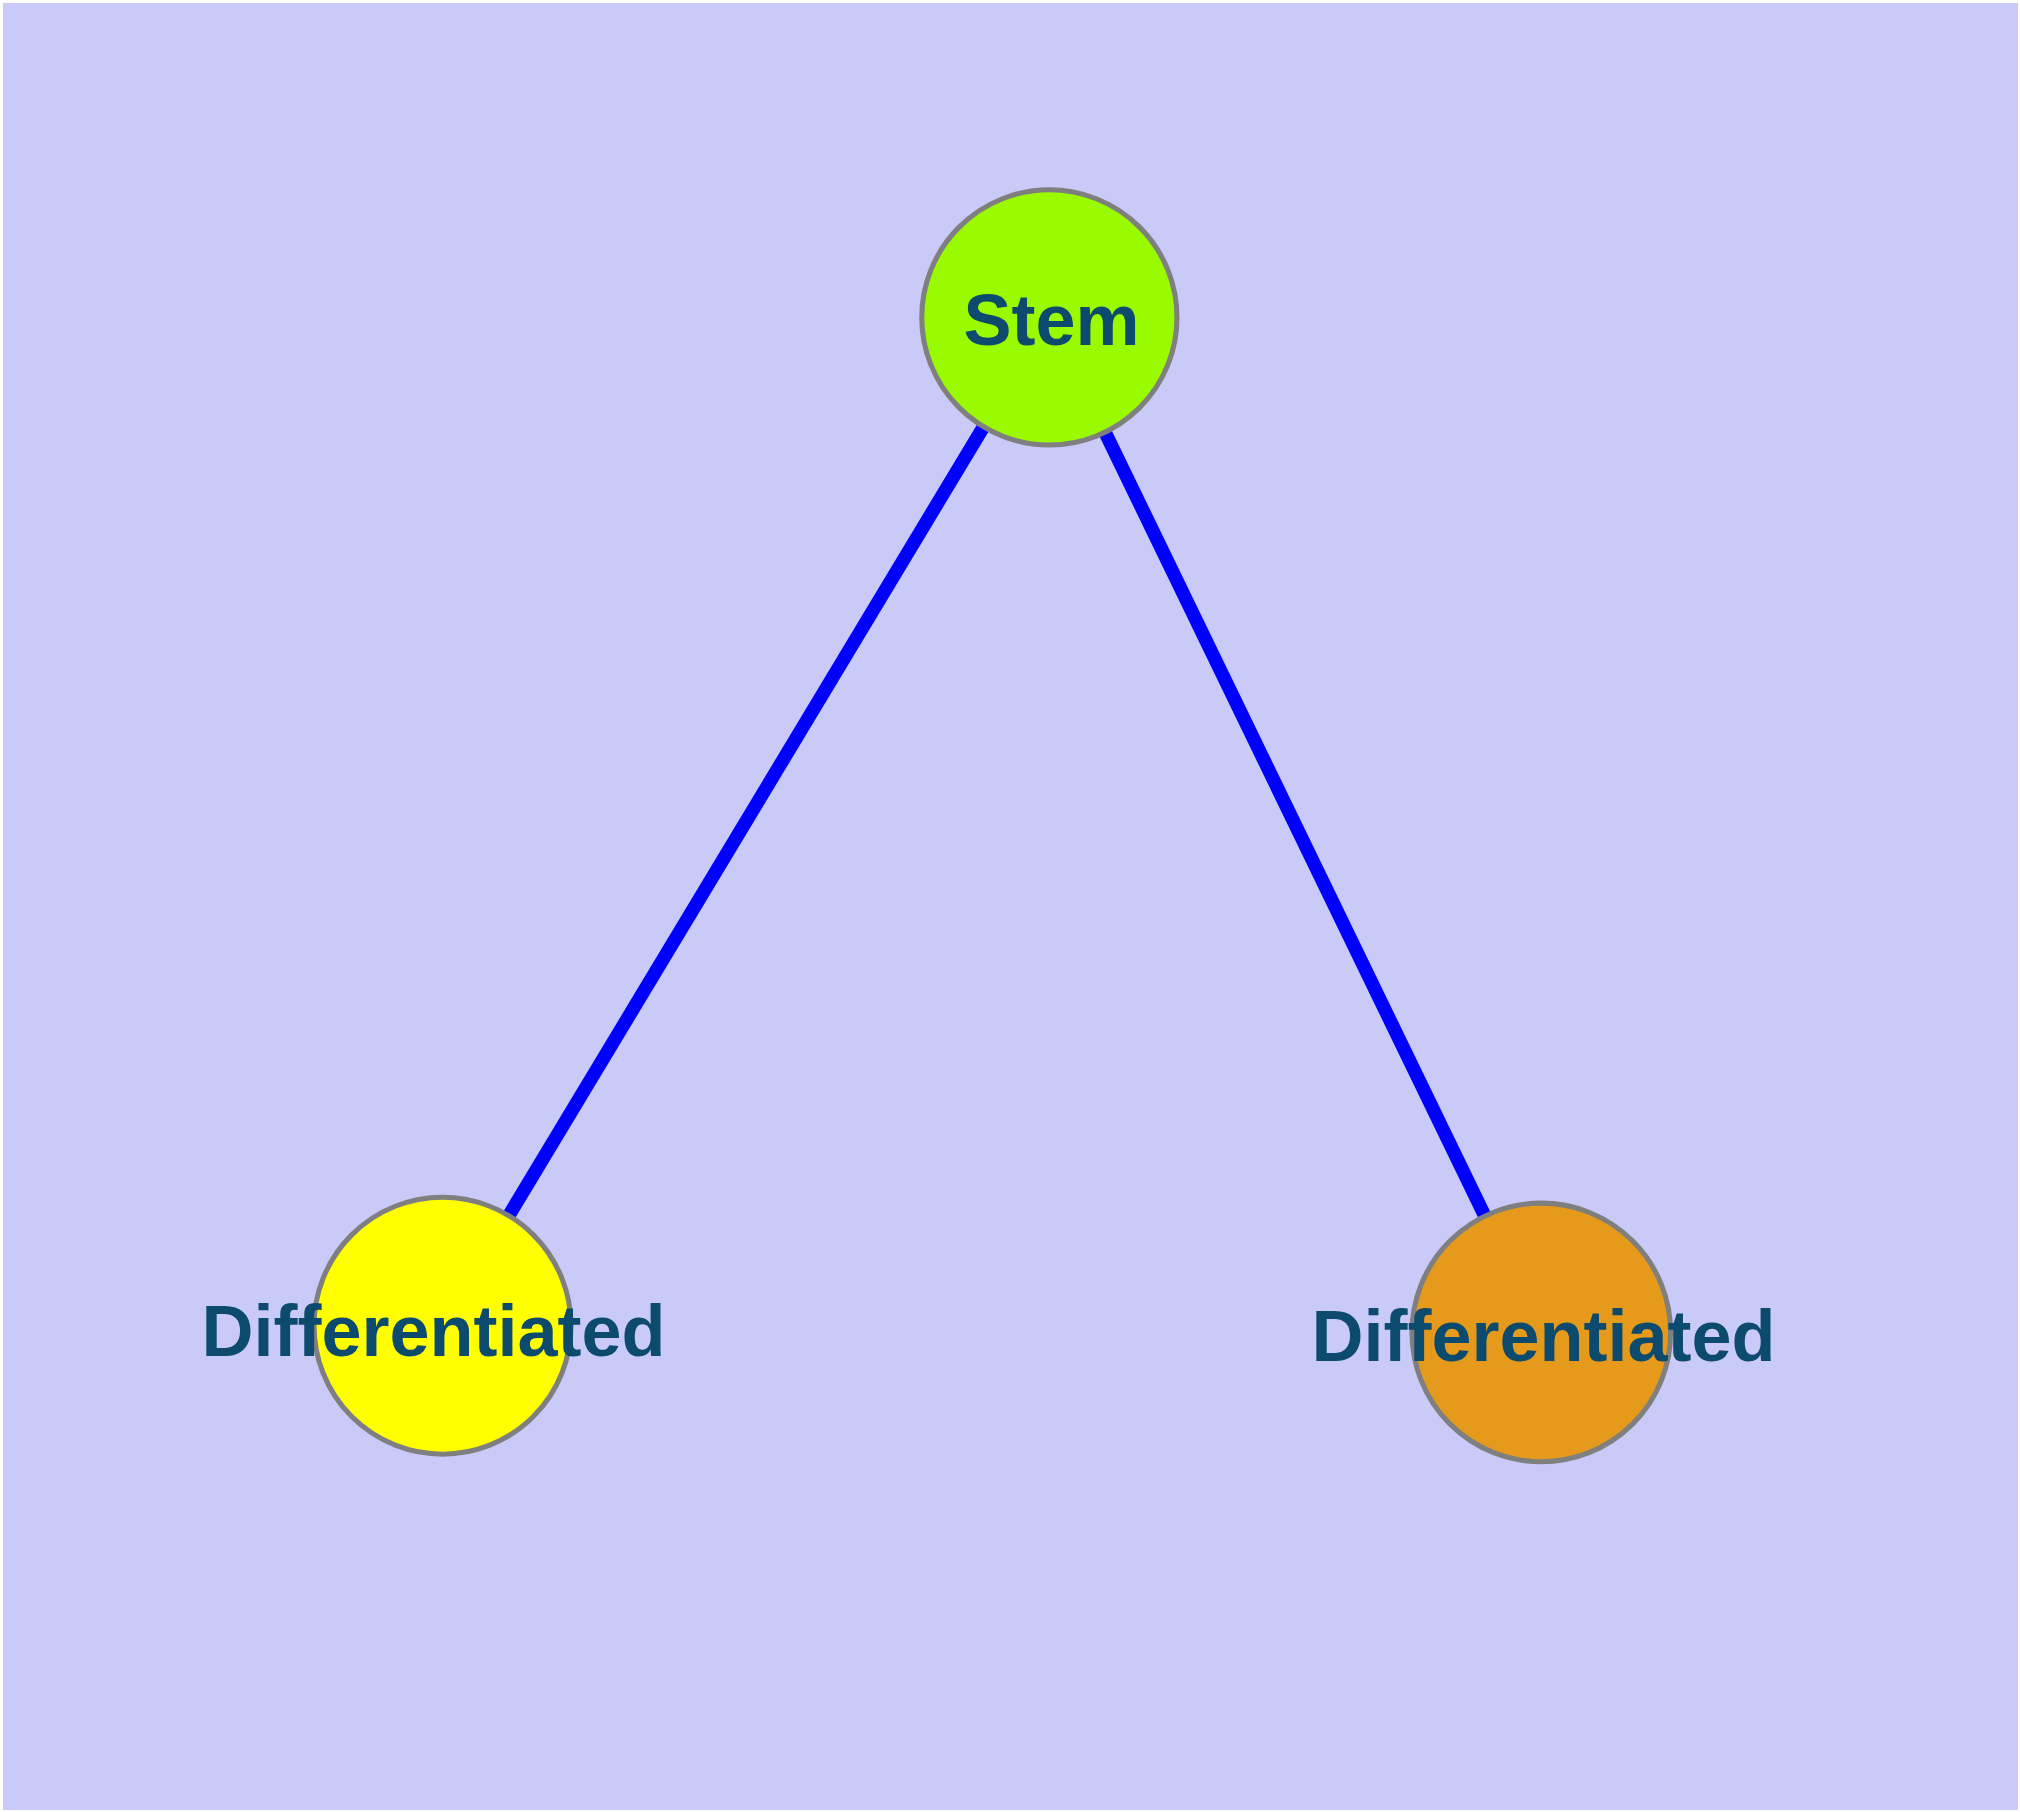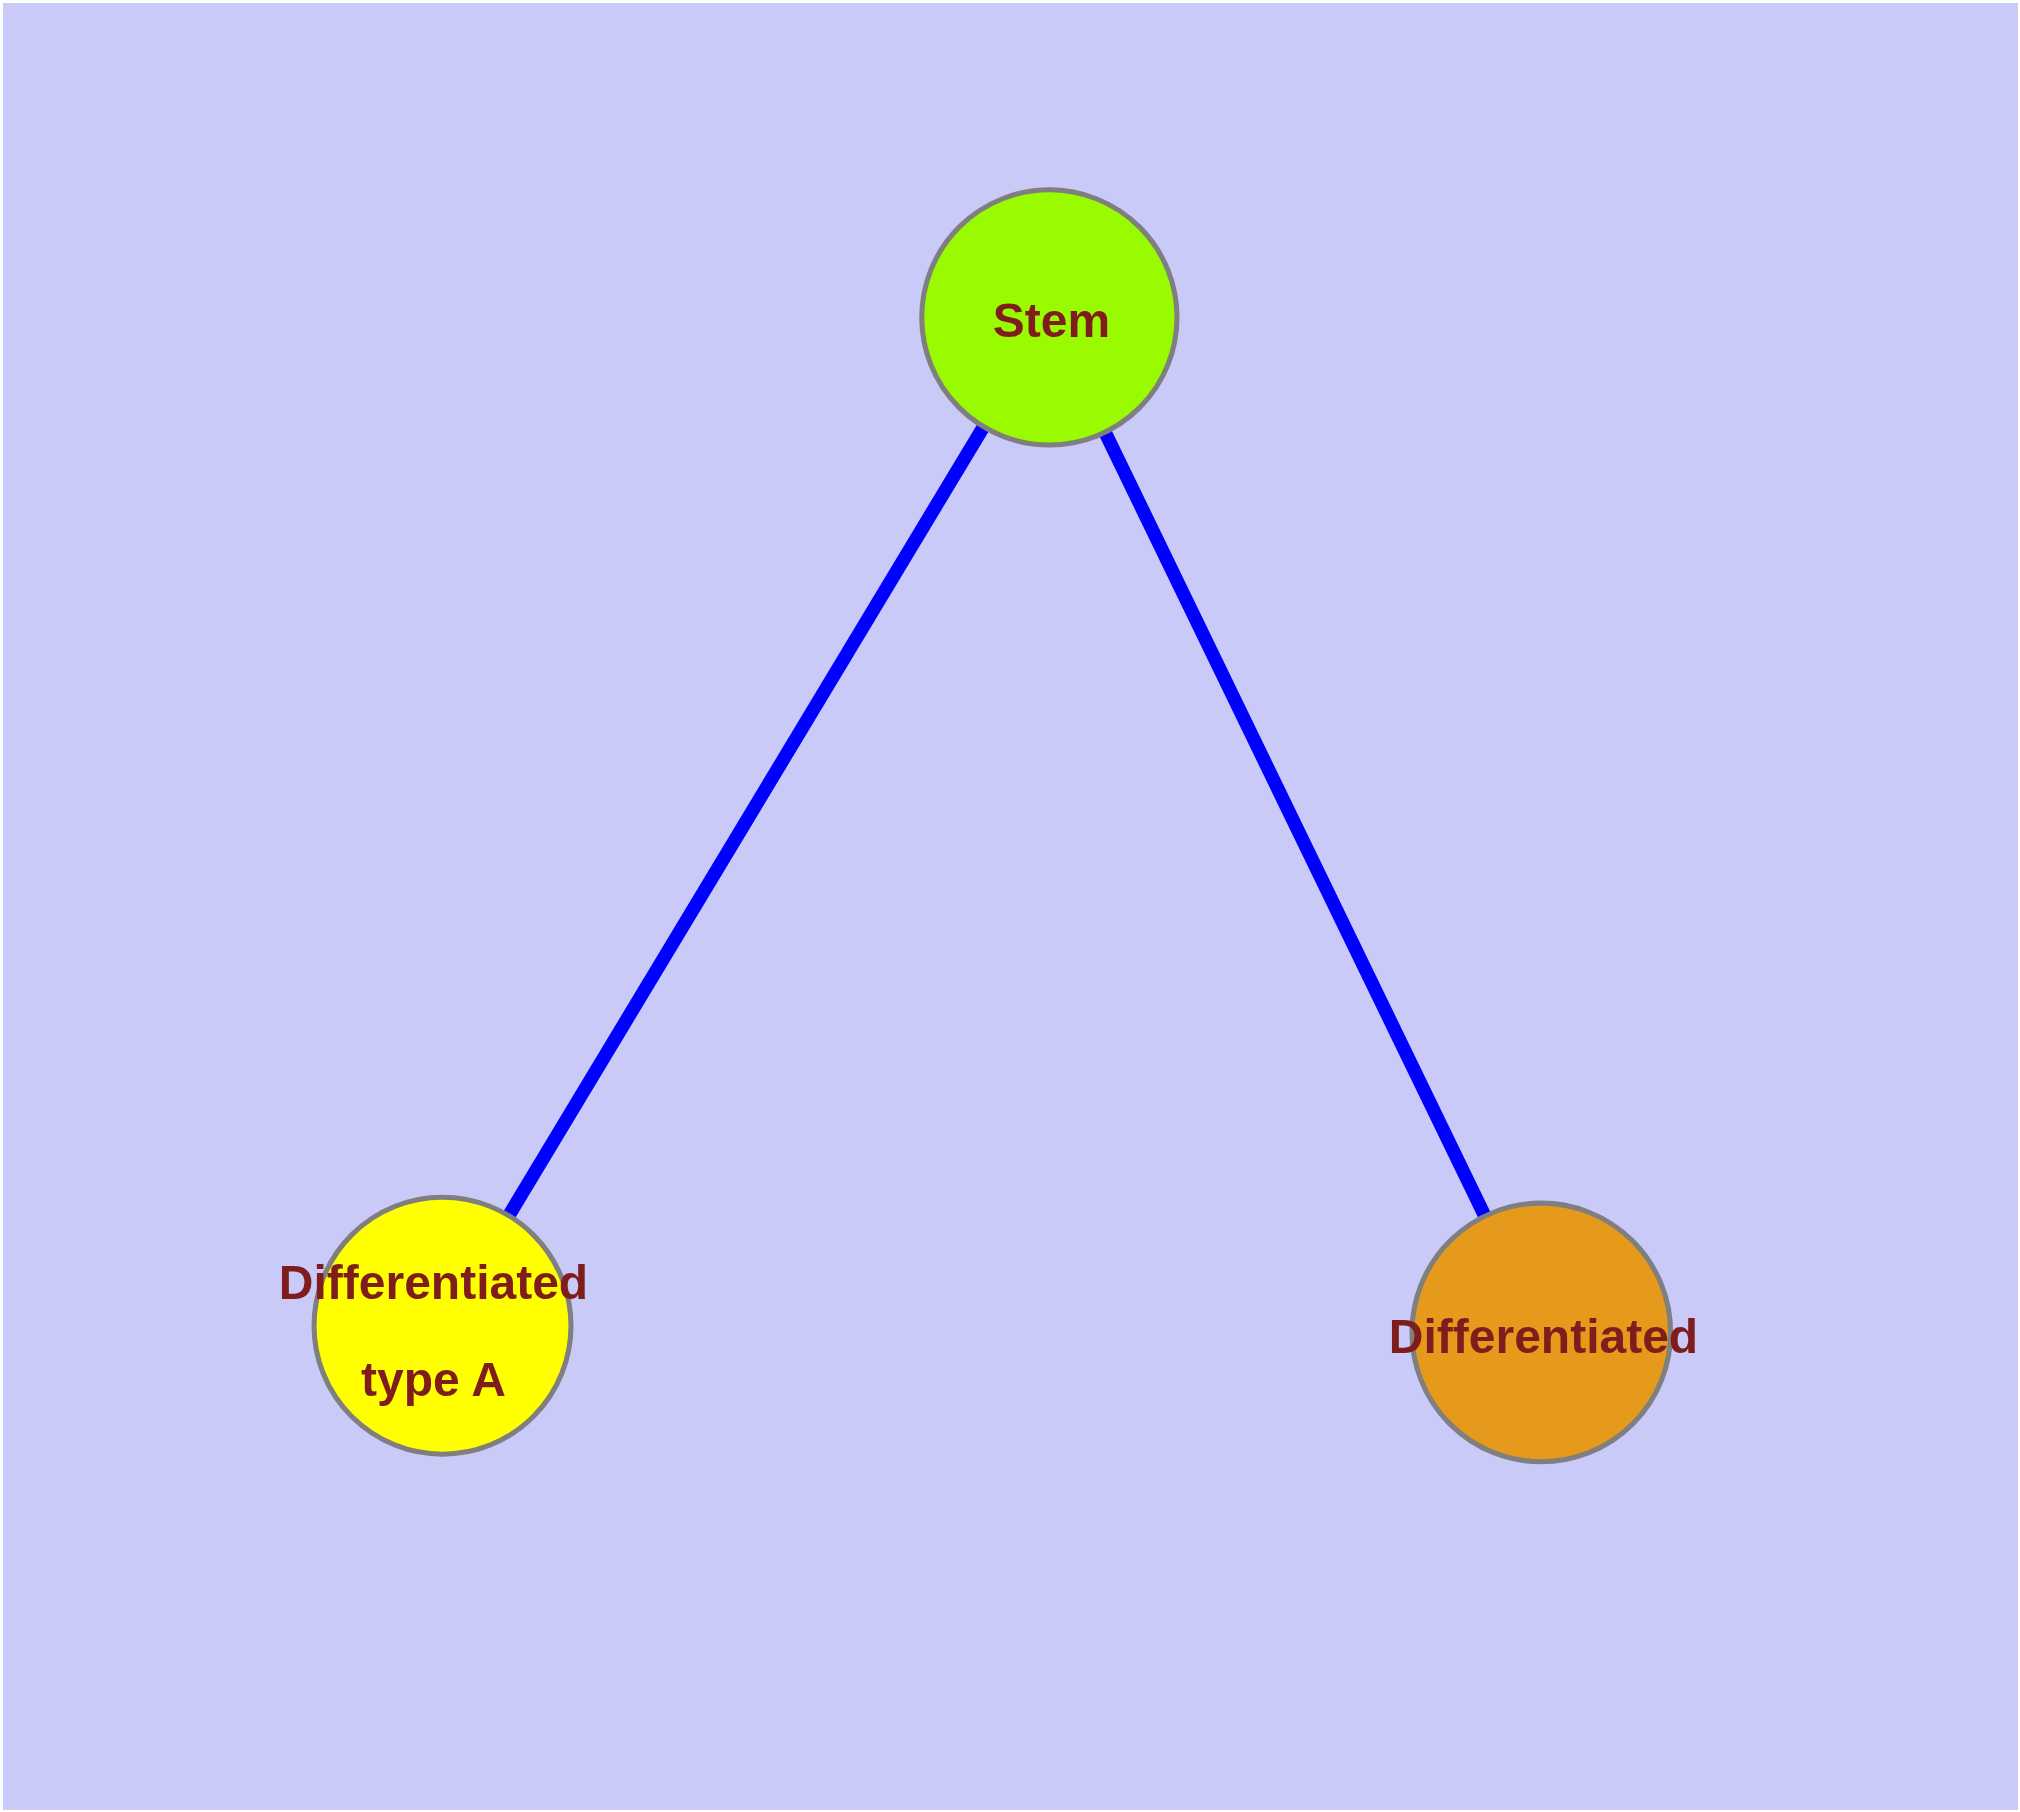--- a/index.html
+++ b/index.html
@@ -30,23 +30,23 @@
     stroke-width: 16px;
     fill: none;
   }
   .node-circle {
     stroke: #7f7f7f;
     stroke-width: 6px;
   }
   .node-label {
     position: absolute;
     transform: translate(-50%, -50%);
-    color: #7f1d1d;
+    color: #0c4a6e;
     font-weight: bold;
-    font-size: 48px;
+    font-size: 72px;
     line-height: 97px;
     text-align: center;
     white-space: nowrap;
   }
   .label-stem { left: 1049px; top: 317px; }
   .label-a    { left: 431px;  top: 1328px; }
   .label-b    { left: 1541px; top: 1333px; }
 </style>
 </head>
 <body>
@@ -63,21 +63,20 @@
 
     <circle class="node-circle" cx="520" cy="1565" r="152" fill="#ffff00"></circle>
 
     <circle class="node-circle" cx="1820" cy="1573" r="153" fill="#e69a1c"></circle>
   </svg>
 
   <div class="node-label label-stem">Stem</div>
 
   <div class="node-label label-a">
     <div>Differentiated</div>
-    <div>type A</div>
   </div>
 
   <div class="node-label label-b">
     <div>Differentiated</div>
   </div>
 
 </div>
 
 
 </body></html>

